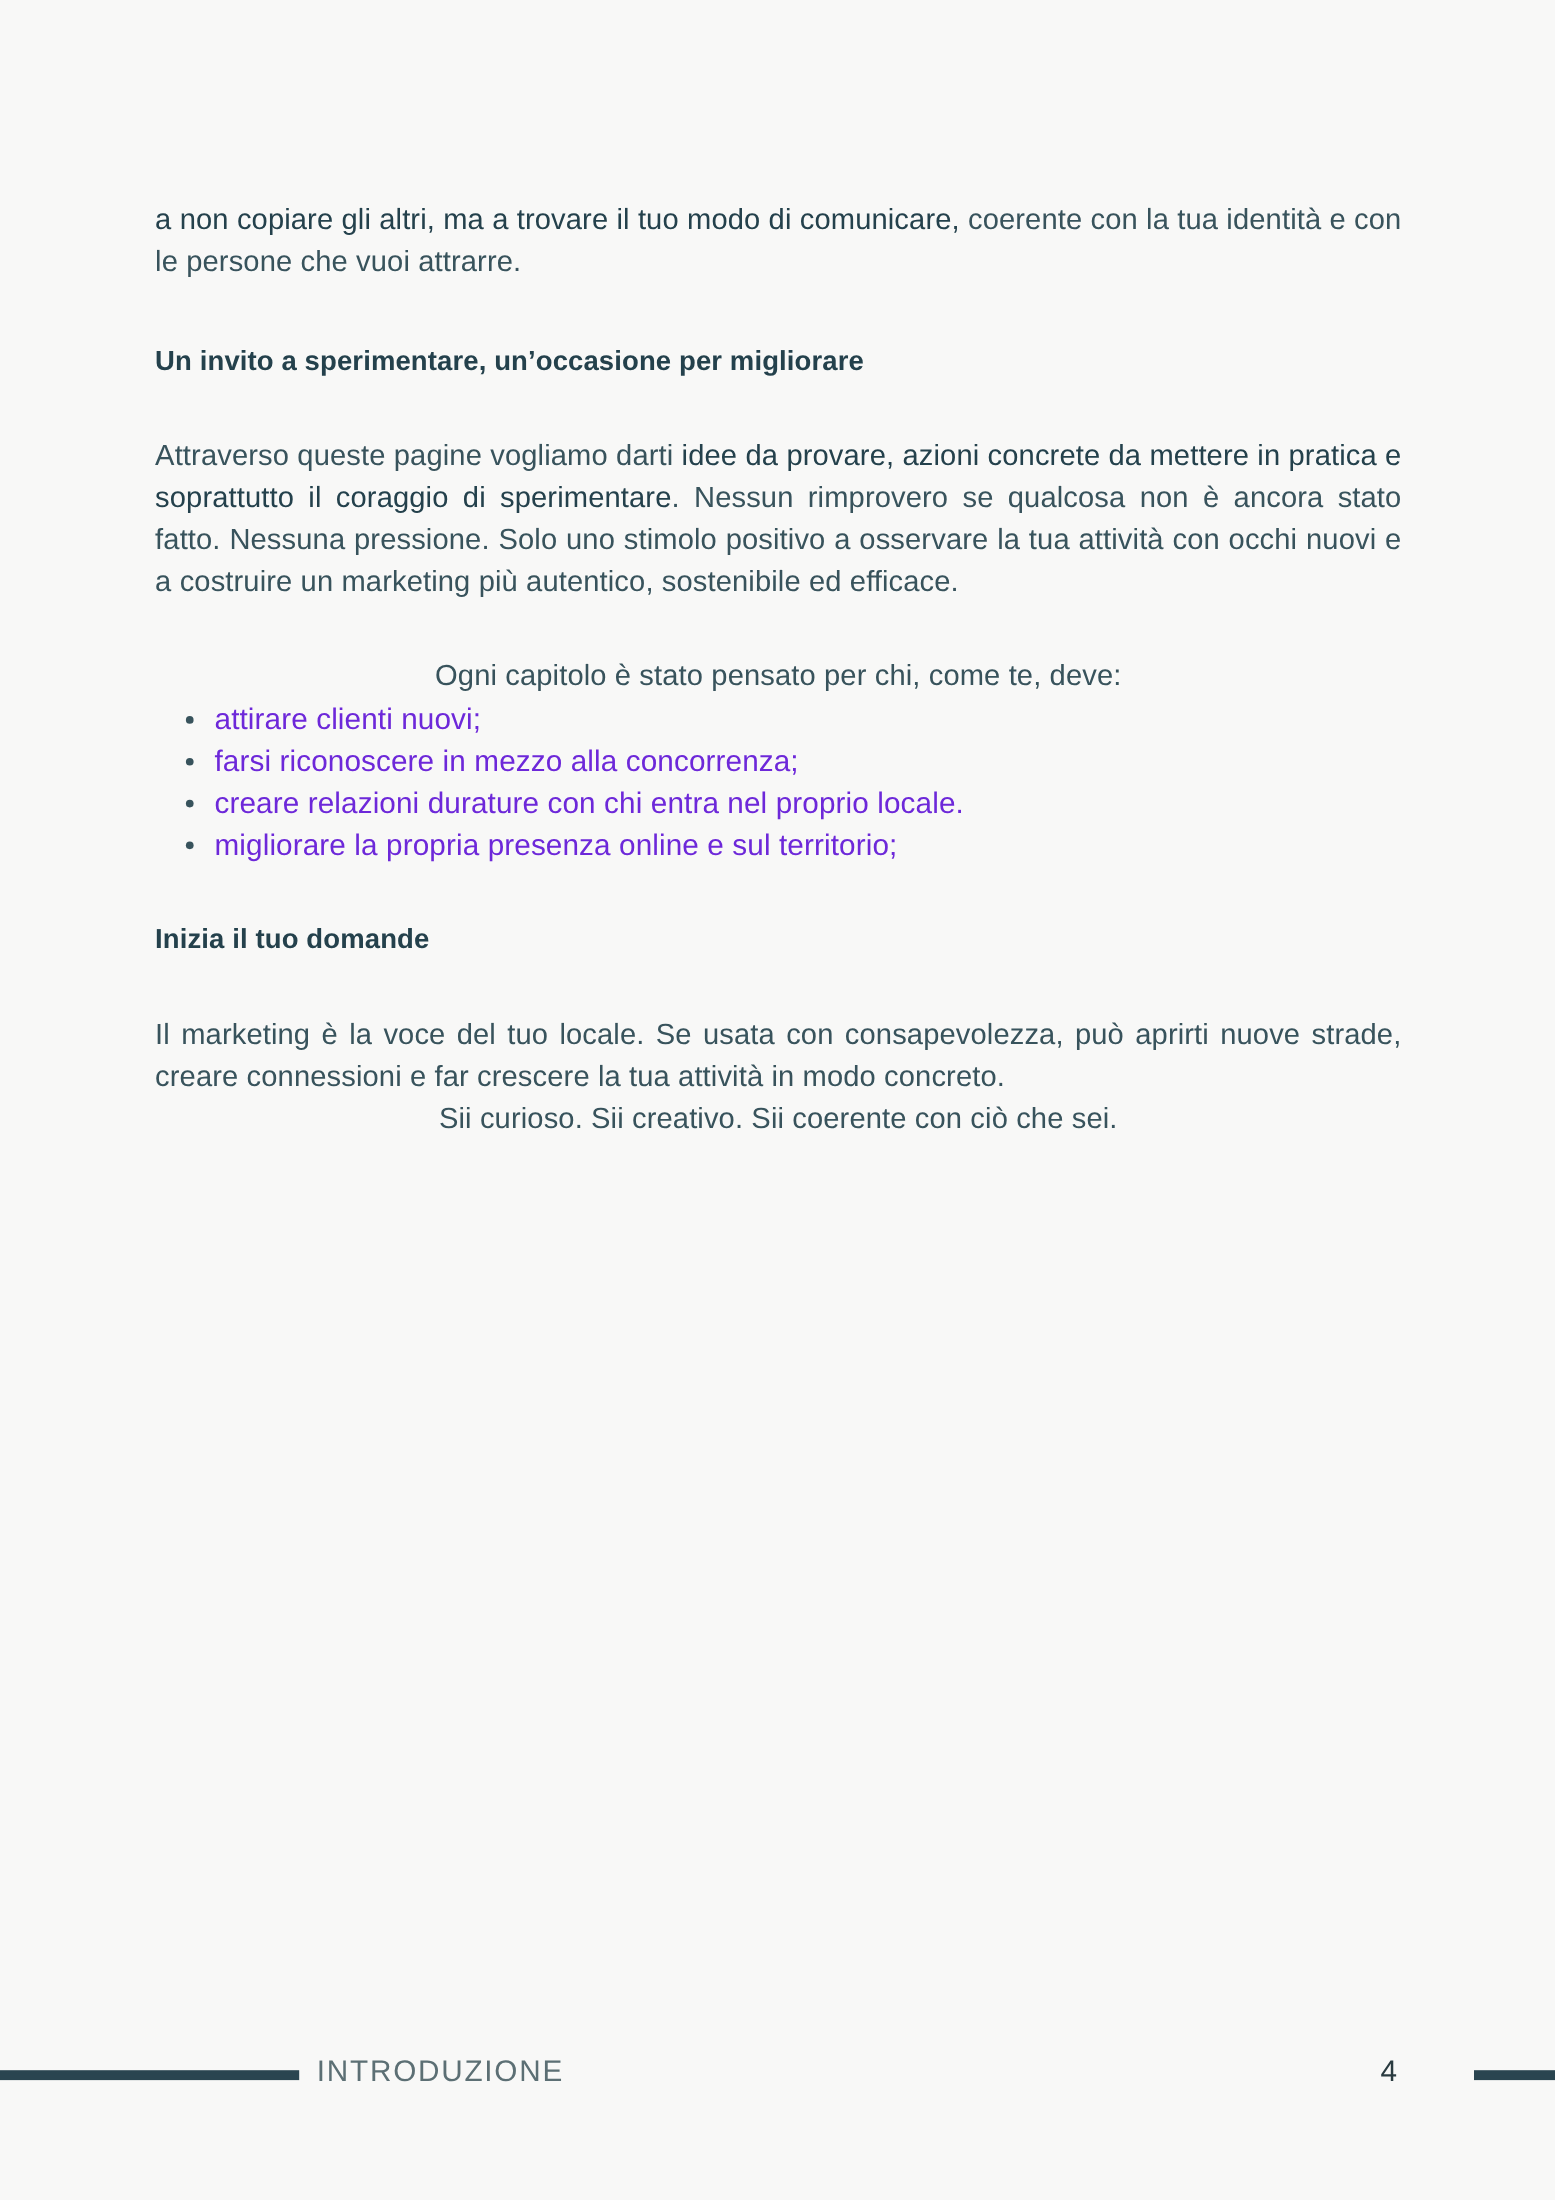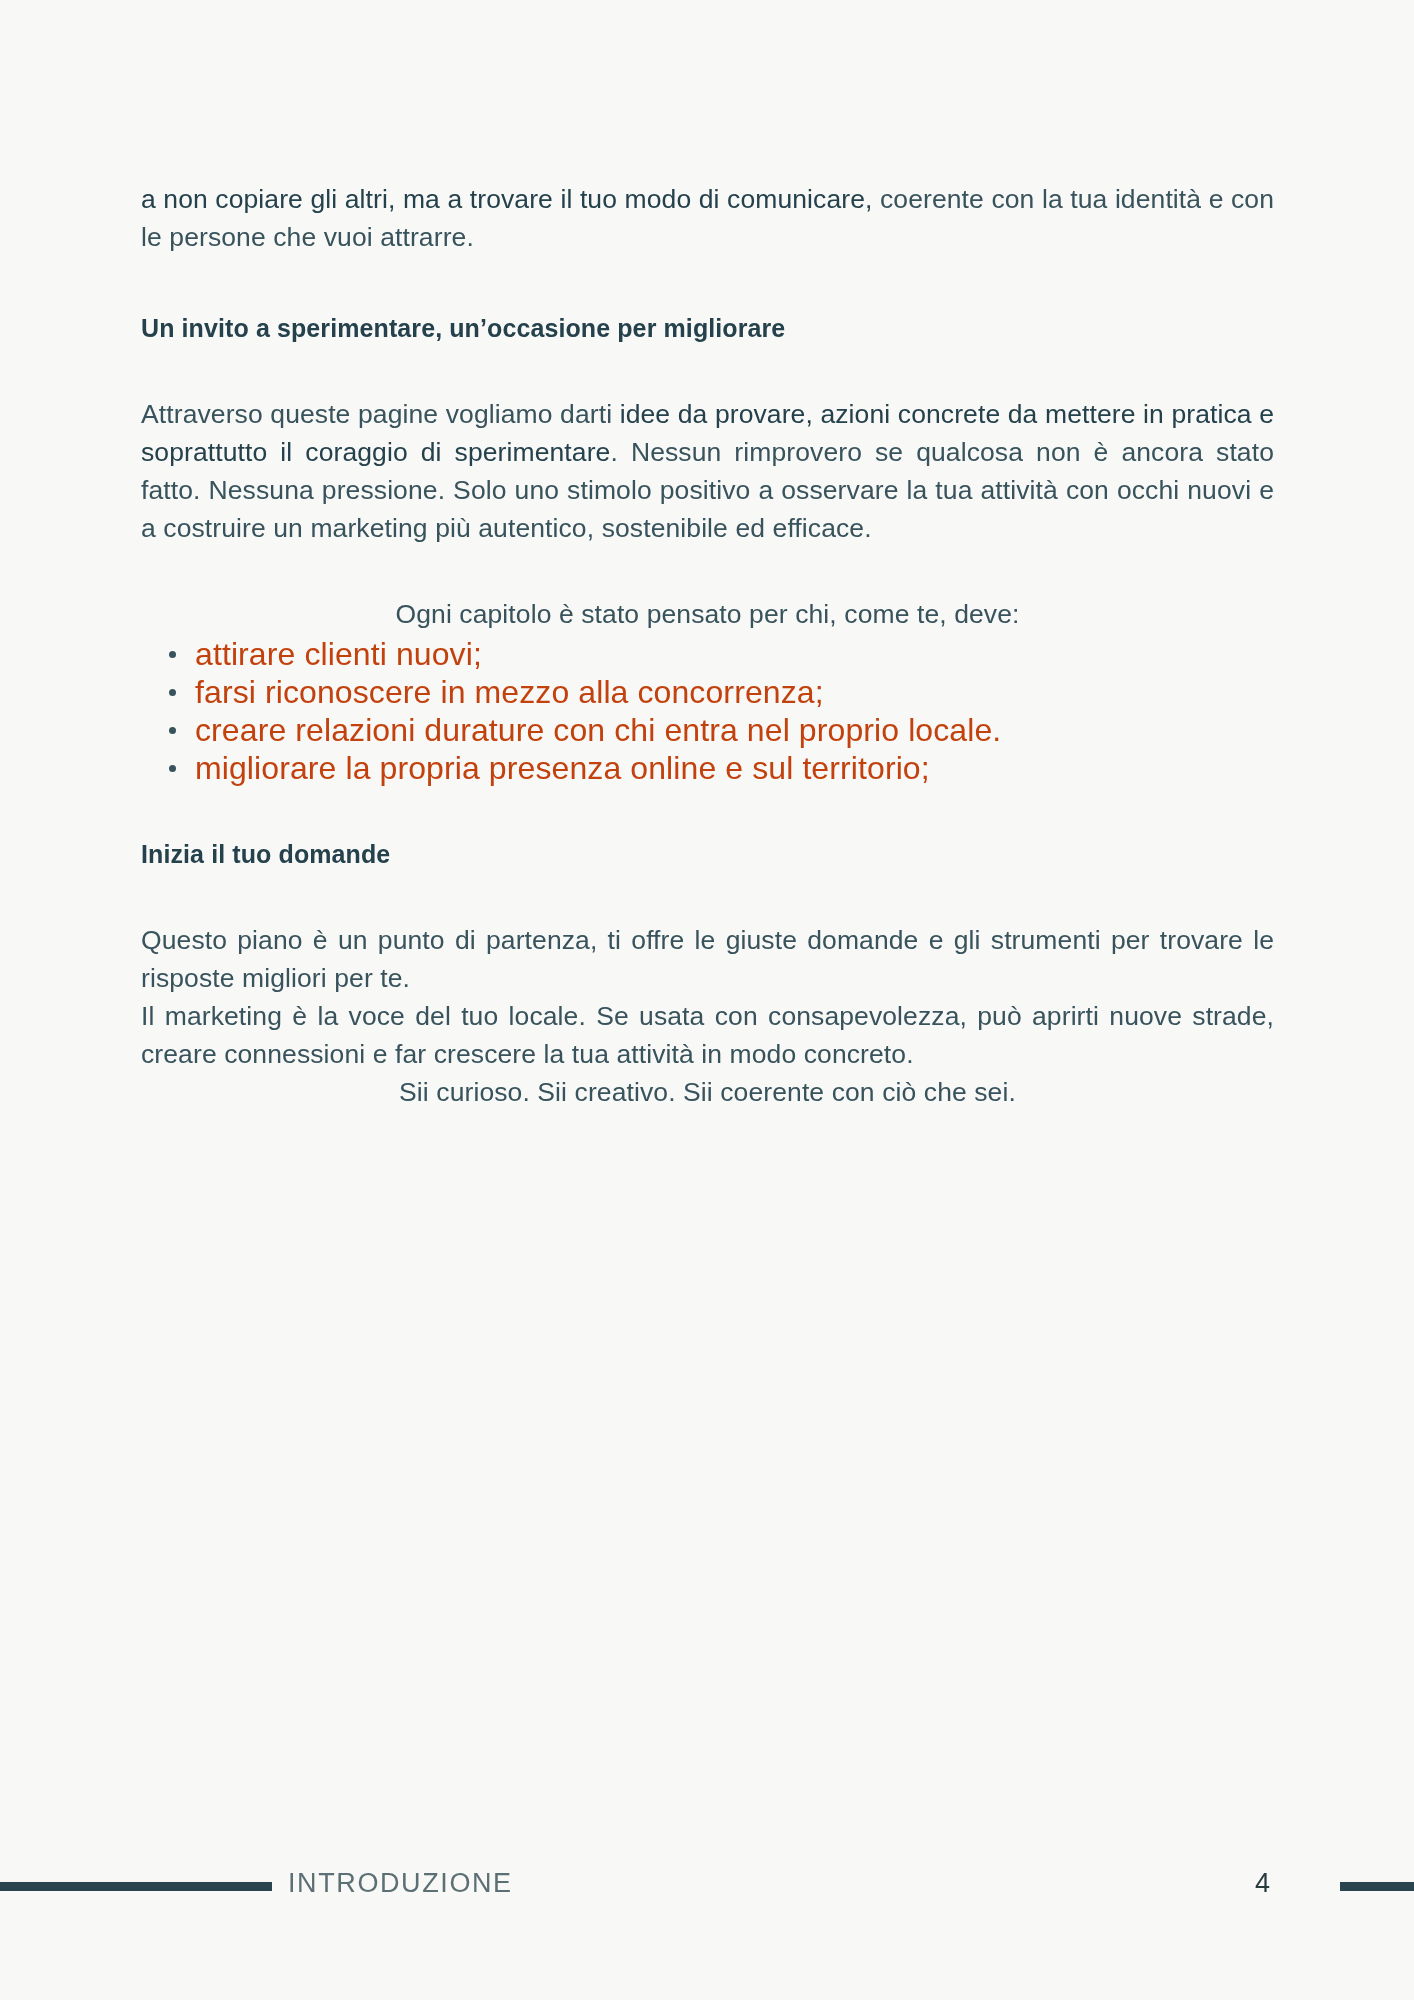--- a/index.html
+++ b/index.html
@@ -65,23 +65,23 @@
 
   
   .bullets {
     list-style: none;
     margin-top: 2px;
   }
 
   .bullets li {
     position: relative;
     padding-left: 54px;
-    font-size: 32px;
+    font-size: 27px;
     line-height: 38px;
-    color: #c2410c;
+    color: #6d28d9;
     letter-spacing: 0.1px;
   }
 
   .bullets li .dot {
     position: absolute;
     left: 28px;
     top: 16px;
     width: 7px;
     height: 7px;
     border-radius: 50%;
@@ -161,21 +161,20 @@
       <li><span class="dot"></span><span>creare relazioni durature con chi entra nel proprio locale.</span></li>
       <li><span class="dot"></span><span>migliorare la propria presenza online e sul territorio;</span></li>
     </ul>
 
     <div class="spacer-md"></div>
 
     <h2 class="heading">Inizia il tuo domande</h2>
 
     <div class="spacer-md"></div>
 
-    <p class="para">Questo piano è un punto di partenza, ti offre le giuste domande e gli strumenti per trovare le risposte migliori per te.</p>
     <p class="para">Il marketing è la voce del tuo locale. Se usata con consapevolezza, può aprirti nuove strade, creare connessioni e far crescere la tua attività in modo concreto.</p>
     <p class="para nojust">Sii curioso. Sii creativo. Sii coerente con ciò che sei.</p>
 
     <div class="spacer-md"></div>
 
 
   </div>
 
   <div class="footer">
     <div class="footer-rule-left"></div>

